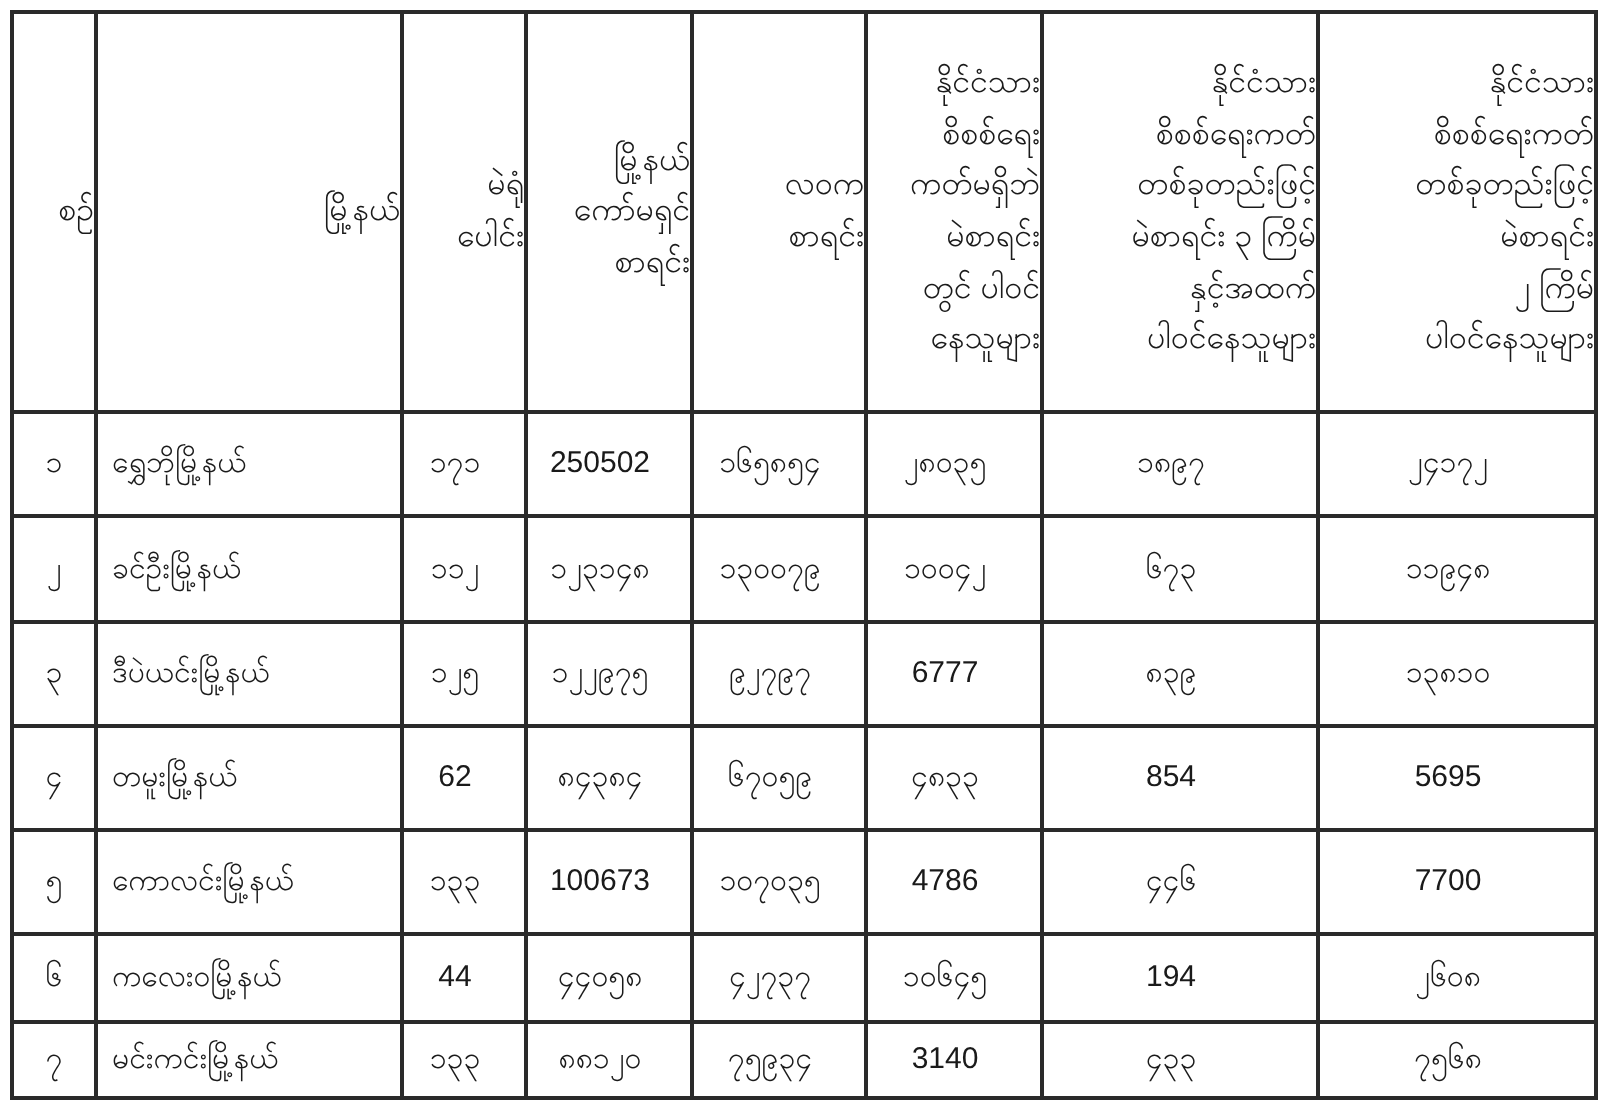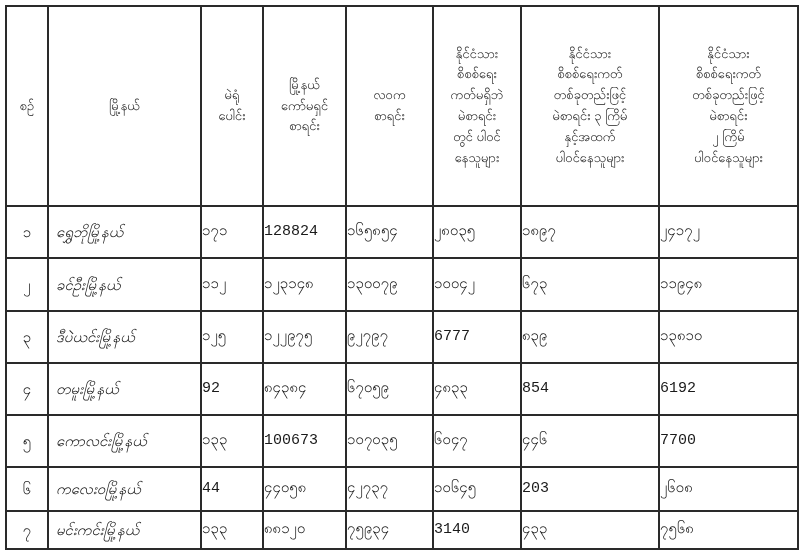--- a/index.html
+++ b/index.html
@@ -25,32 +25,32 @@
     color: #1a1a1a;
   }
   .vtable td, .vtable th {
     border: 2px solid #2a2a2a;
     padding: 0;
     overflow: hidden;
     vertical-align: middle;
   }
   .vtable th {
     font-weight: normal;
-    font-size: 13px;
+    font-size: 16px;
     line-height: 1.6;
-    text-align: center;
+    text-align: right;
     white-space: pre-line;
   }
   .vtable td {
     font-size: 15px;
     line-height: 1.3;
   }
   td.serial { text-align: center; }
-  td.name   { text-align: left;  padding-left: 7px; font-style: italic;  }
-  td.num    { text-align: left; padding-right: 9px; font-family: Liberation Mono, monospace; }
+  td.name   { text-align: left;  padding-left: 7px;  }
+  td.num    { text-align: center; padding-right: 9px; }
   tr.hdr      { height: 200px; }
   tr.r0       { height: 52px; }
   tr.r1       { height: 53px; }
   tr.r2, tr.r3, tr.r4 { height: 52px; }
   tr.r5       { height: 44px; }
   tr.r6       { height: 38px; }
   tr.clipped  { height: 40px; }
 </style>
 </head>
 <body>
@@ -96,21 +96,21 @@
 တစ်ခုတည်းဖြင့်
 မဲစာရင်း
 ၂ ကြိမ်
 ပါဝင်နေသူများ</th>
     </tr>
 
     <tr class="r0">
       <td class="serial">၁</td>
       <td class="name">ရွှေဘိုမြို့နယ်</td>
       <td class="num">၁၇၁</td>
-      <td class="num">128824</td>
+      <td class="num">250502</td>
       <td class="num">၁၆၅၈၅၄</td>
       <td class="num">၂၈၀၃၅</td>
       <td class="num">၁၈၉၇</td>
       <td class="num">၂၄၁၇၂</td>
     </tr>
 
     <tr class="r1">
       <td class="serial">၂</td>
       <td class="name">ခင်ဦးမြို့နယ်</td>
       <td class="num">၁၁၂</td>
@@ -128,47 +128,47 @@
       <td class="num">၁၂၂၉၇၅</td>
       <td class="num">၉၂၇၉၇</td>
       <td class="num">6777</td>
       <td class="num">၈၃၉</td>
       <td class="num">၁၃၈၁၀</td>
     </tr>
 
     <tr class="r3">
       <td class="serial">၄</td>
       <td class="name">တမူးမြို့နယ်</td>
-      <td class="num">92</td>
+      <td class="num">62</td>
       <td class="num">၈၄၃၈၄</td>
       <td class="num">၆၇၀၅၉</td>
       <td class="num">၄၈၃၃</td>
       <td class="num">854</td>
-      <td class="num">6192</td>
+      <td class="num">5695</td>
     </tr>
 
     <tr class="r4">
       <td class="serial">၅</td>
       <td class="name">ကောလင်းမြို့နယ်</td>
       <td class="num">၁၃၃</td>
       <td class="num">100673</td>
       <td class="num">၁၀၇၀၃၅</td>
-      <td class="num">၆၀၄၇</td>
+      <td class="num">4786</td>
       <td class="num">၄၄၆</td>
       <td class="num">7700</td>
     </tr>
 
     <tr class="r5">
       <td class="serial">၆</td>
       <td class="name">ကလေးဝမြို့နယ်</td>
       <td class="num">44</td>
       <td class="num">၄၄၀၅၈</td>
       <td class="num">၄၂၇၃၇</td>
       <td class="num">၁၀၆၄၅</td>
-      <td class="num">203</td>
+      <td class="num">194</td>
       <td class="num">၂၆၀၈</td>
     </tr>
 
     <tr class="r6">
       <td class="serial">၇</td>
       <td class="name">မင်းကင်းမြို့နယ်</td>
       <td class="num">၁၃၃</td>
       <td class="num">၈၈၁၂၀</td>
       <td class="num">၇၅၉၃၄</td>
       <td class="num">3140</td>

